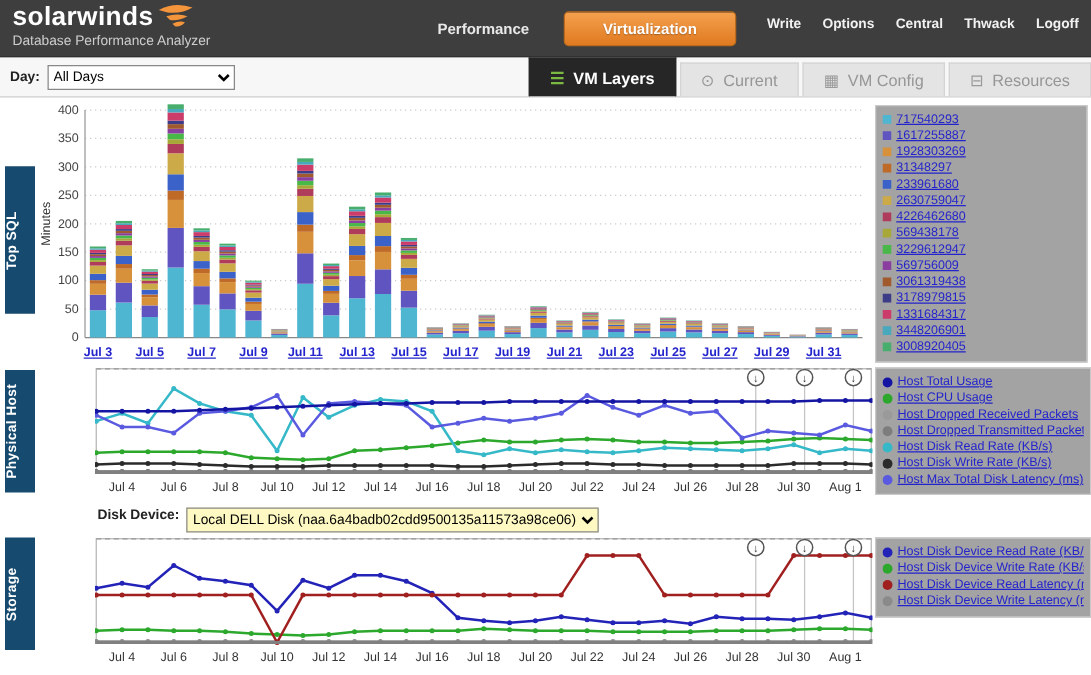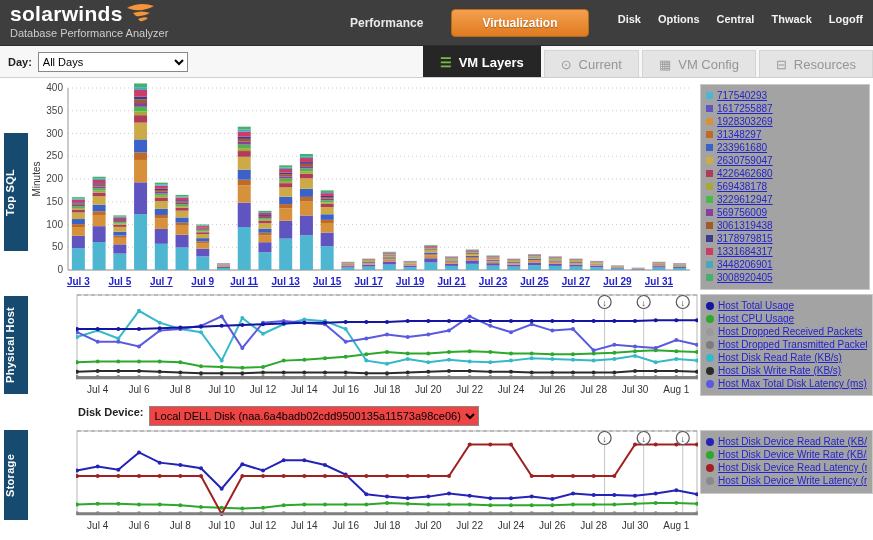--- a/index.html
+++ b/index.html
@@ -48,21 +48,21 @@
   .leg-sw.round{border-radius:50%;width:8px;height:8px;}
   .leg-link{font-size:10px;color:#2424cc;text-decoration:underline;cursor:pointer;}
 
   
   .chart-svg{position:absolute;}
   svg text{font-family:"Liberation Sans",sans-serif;}
 
   
   .disk-row{position:absolute;top:406px;left:78px;display:flex;gap:6px;}
   .disk-label{font-size:11px;font-weight:bold;color:#222;}
-  .disk-row select{width:330px;height:20px;font-size:11px;border:1px solid #888;background:#ef4444;
+  .disk-row select{width:330px;height:20px;font-size:11px;border:1px solid #888;background:#fef9c3;
                    font-family:"Liberation Sans",sans-serif;}
 </style>
 </head>
 <body>
 
 <div class="app">
 
   <div class="header">
     <div class="logo">
       <div class="logo-row">
@@ -73,21 +73,21 @@
           <path d="M13 16 Q19 13 23 15 Q19 19 15 18 Z" fill="#f5953b"></path>
         </svg>
       </div>
       <div class="subtitle">Database Performance Analyzer</div>
     </div>
     <div class="center-nav">
       <span class="perf-label">Performance</span>
       <button class="virt-btn">Virtualization</button>
     </div>
     <div class="hlinks">
-        <a>Disk</a>
+        <a>Write</a>
         <a>Options</a>
         <a>Central</a>
         <a>Thwack</a>
         <a>Logoff</a>
       </div>
   </div>
 
   <div class="toolbar">
     <div class="day-box">
       <span class="day-label">Day:</span>

